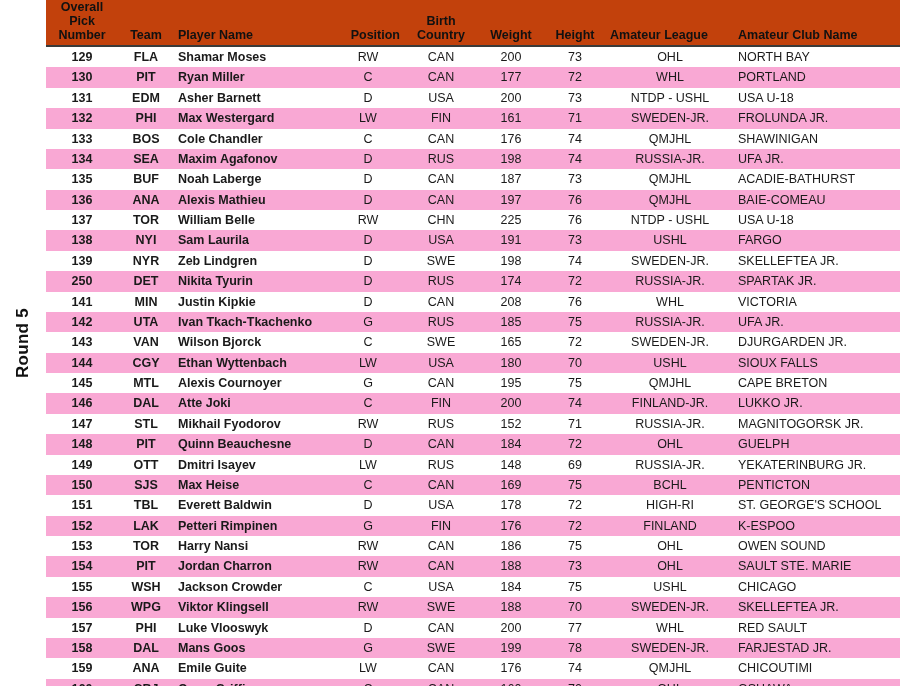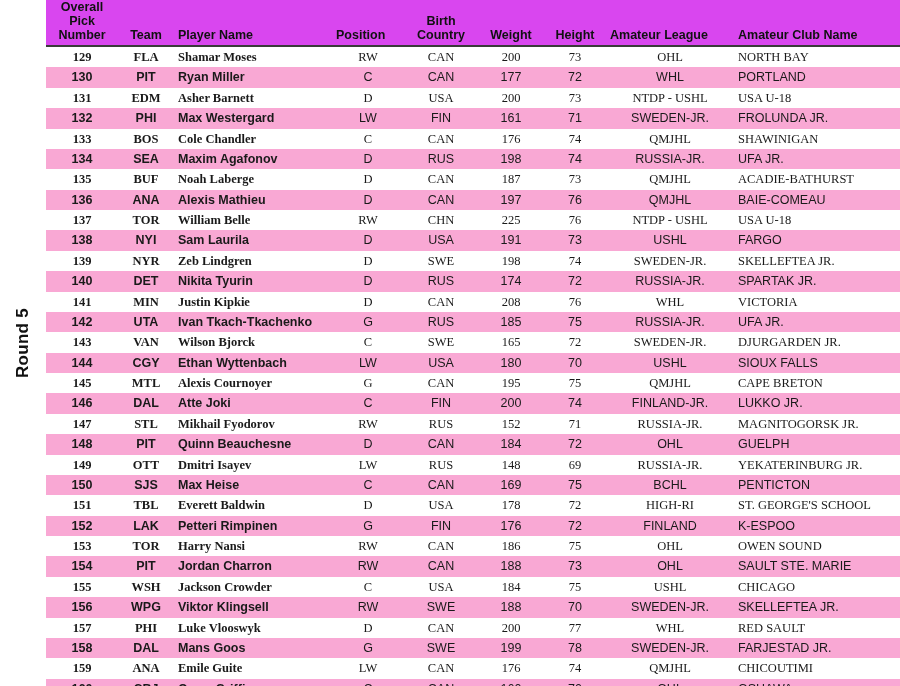--- a/index.html
+++ b/index.html
@@ -52,50 +52,50 @@
     font-size: 12.5px;
   }
   table.draft thead th {
     font-weight: bold;
     font-size: 12.5px;
     color: #111;
     vertical-align: bottom;
     padding: 0 4px 3px 4px;
     line-height: 1.12;
     border-bottom: 2px solid #3a3a3a;
-    background: #d946ef;
+    background: #c2410c;
   }
   table.draft thead th .hdr-line {
     display: block;
   }
   table.draft tbody td {
     padding: 3px 4px;
     line-height: 1.15;
     white-space: nowrap;
     overflow: hidden;
     text-overflow: clip;
   }
-  tbody tr.odd { background: #ffffff; font-family: Liberation Serif, serif; }
+  tbody tr.odd { background: #ffffff; }
   tbody tr.even { background: #f9a8d4; }
 
   
   col.c-pick    { width: 72px; }
   col.c-team    { width: 56px; }
   col.c-player  { width: 158px; }
   col.c-pos     { width: 72px; }
   col.c-country { width: 74px; }
   col.c-weight  { width: 66px; }
   col.c-height  { width: 62px; }
   col.c-league  { width: 128px; }
   col.c-club    { width: 166px; }
 
   th.h-pick    { text-align: center; }
   th.h-team    { text-align: center; }
   th.h-player  { text-align: left; padding-left: 6px; }
-  th.h-pos     { text-align: left; }
+  th.h-pos     { text-align: right; }
   th.h-country { }
   th.h-weight  { text-align: center; }
   th.h-height  { text-align: center; }
   th.h-league  { text-align: left; padding-left: 4px; }
   th.h-club    { text-align: left; padding-left: 4px; margin-left: 12px; }
 
   td.d-pick    { text-align: center; font-weight: bold; }
   td.d-team    { text-align: center; font-weight: bold; }
   td.d-player  { text-align: left; padding-left: 6px; font-weight: bold; }
   td.d-pos     { text-align: center; }
@@ -283,21 +283,21 @@
             <td class="d-team">NYR</td>
             <td class="d-player">Zeb Lindgren</td>
             <td class="d-pos">D</td>
             <td class="d-country">SWE</td>
             <td class="d-weight">198</td>
             <td class="d-height">74</td>
             <td class="d-league">SWEDEN-JR.</td>
             <td class="d-club">SKELLEFTEA JR.</td>
           </tr>
           <tr class="even">
-            <td class="d-pick">140</td>
+            <td class="d-pick">250</td>
             <td class="d-team">DET</td>
             <td class="d-player">Nikita Tyurin</td>
             <td class="d-pos">D</td>
             <td class="d-country">RUS</td>
             <td class="d-weight">174</td>
             <td class="d-height">72</td>
             <td class="d-league">RUSSIA-JR.</td>
             <td class="d-club">SPARTAK JR.</td>
           </tr>
           <tr class="odd">

